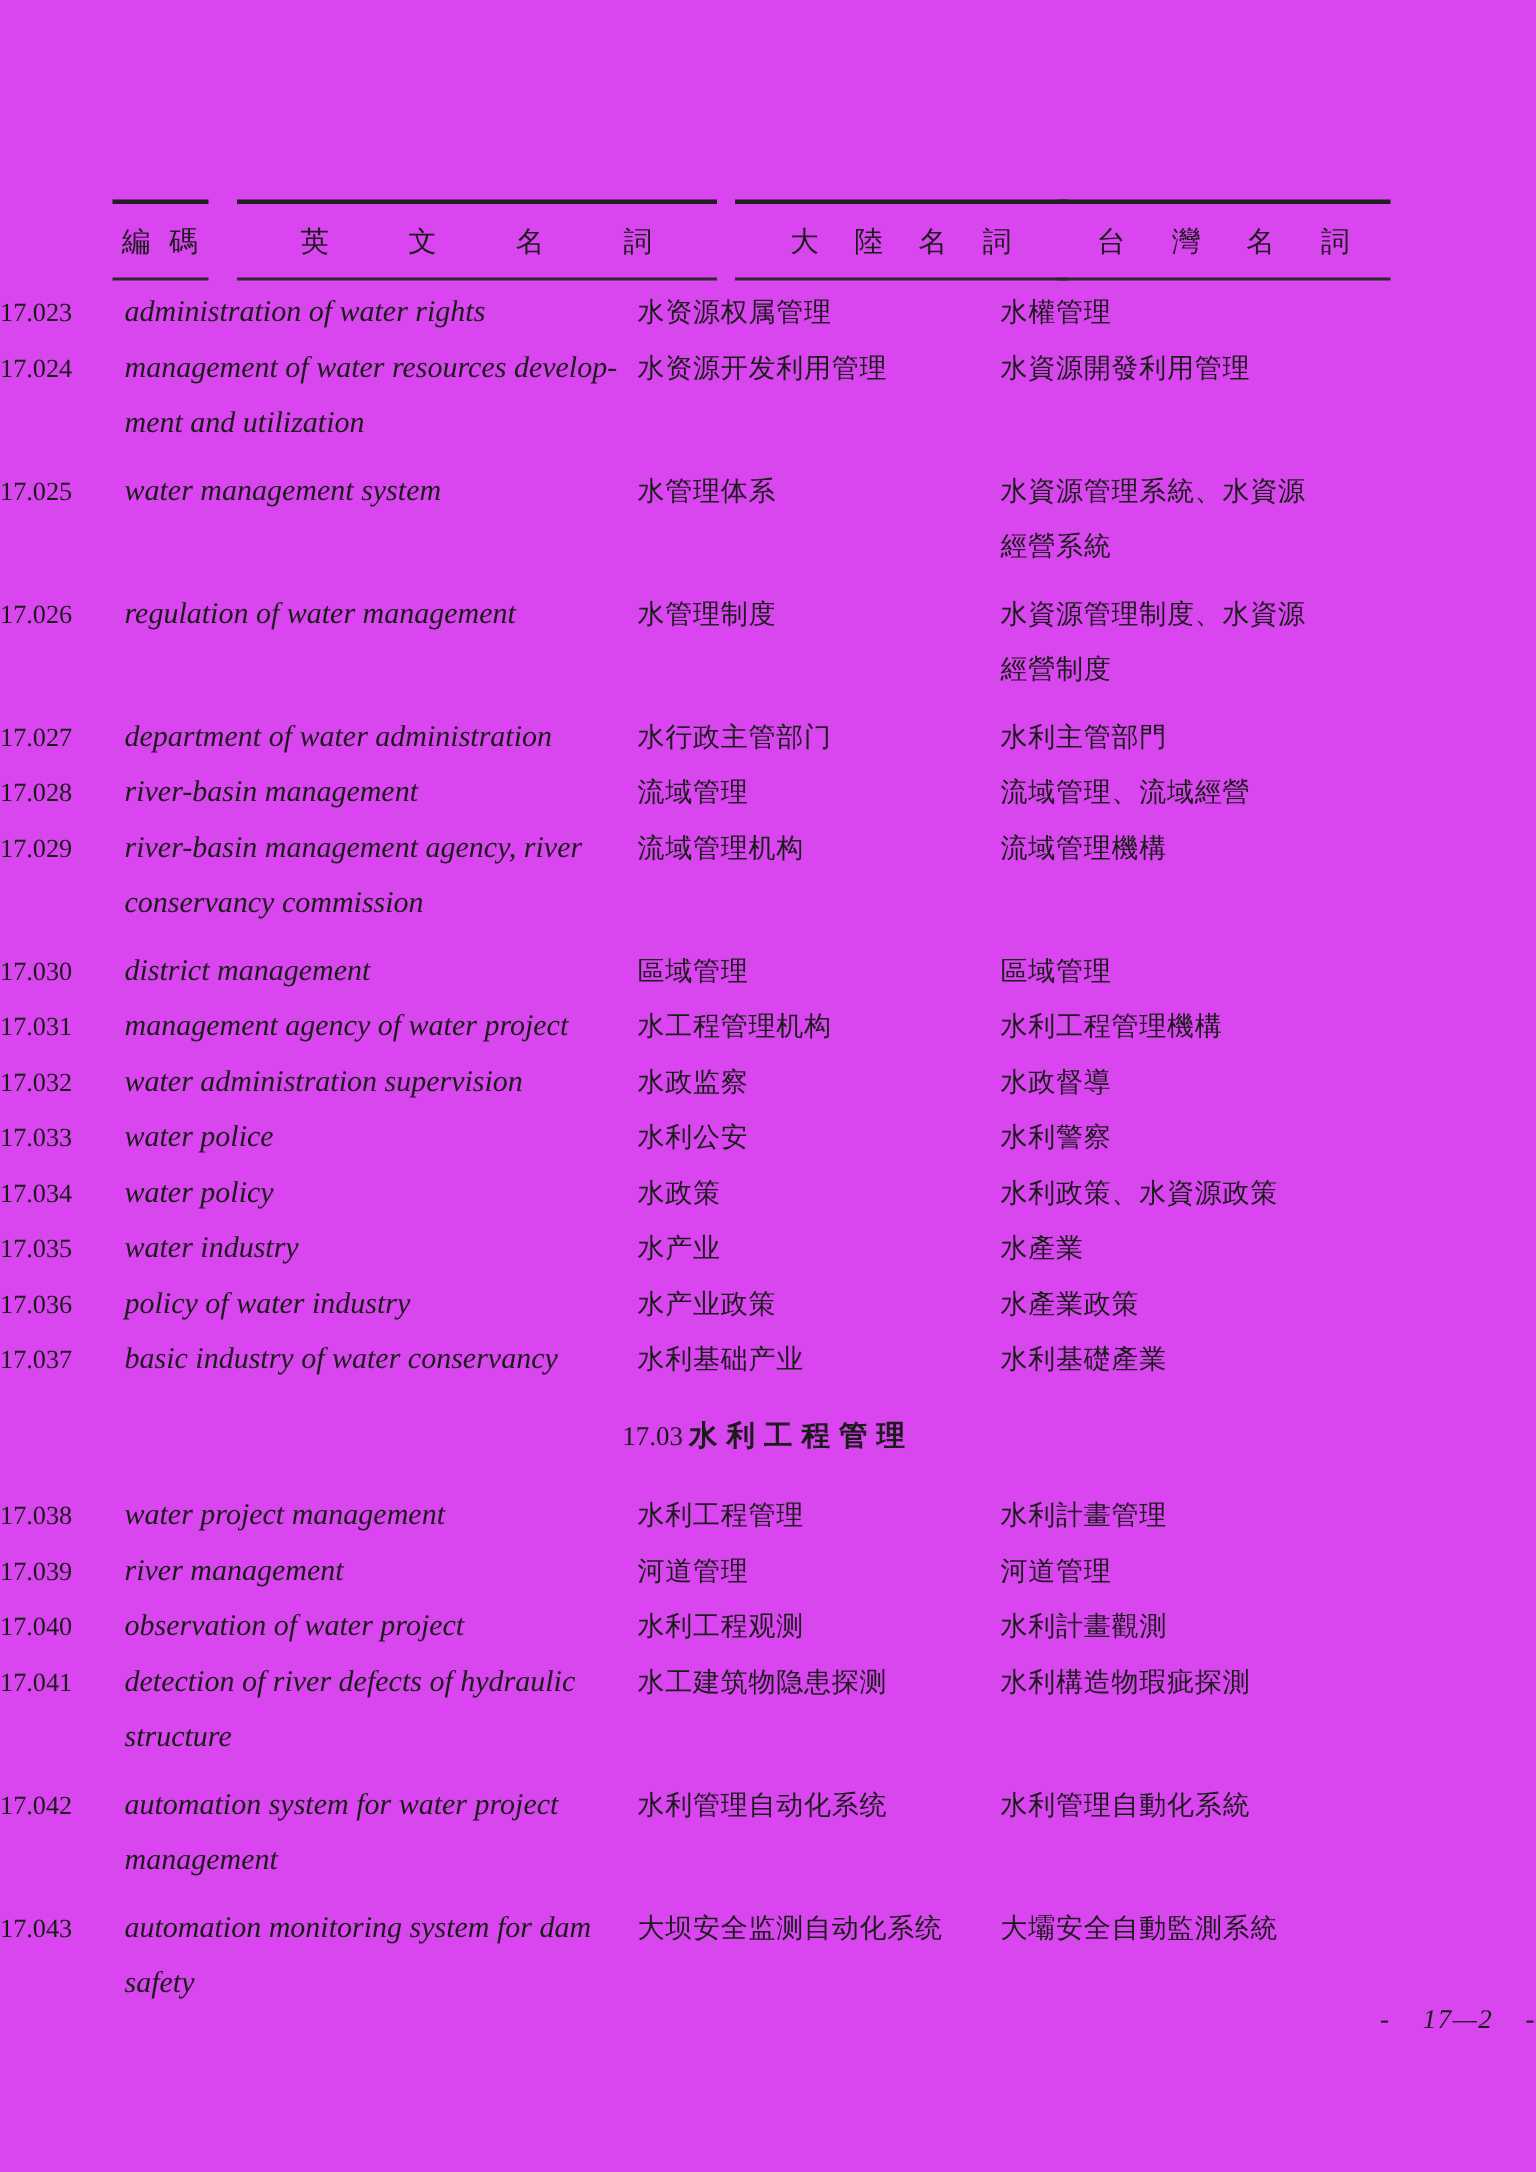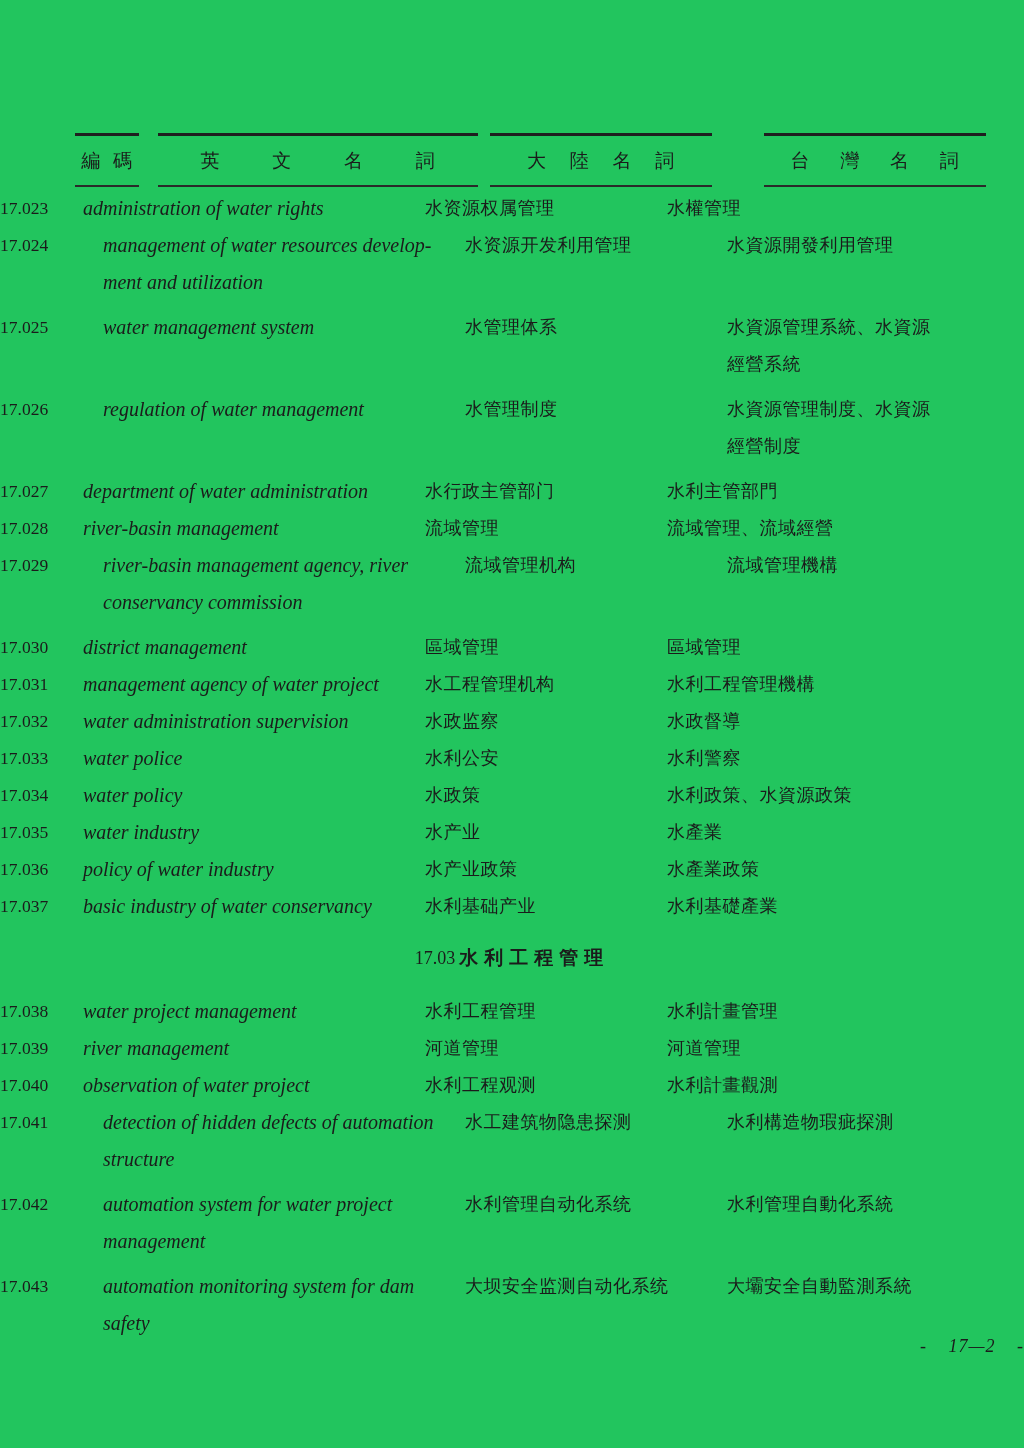--- a/index.html
+++ b/index.html
@@ -1,21 +1,21 @@
 <!DOCTYPE html>
 <html><head>
 <meta charset="utf-8">
 <style>
   html,body { margin:0; padding:0; background:#e8e8e6; }
   .page {
     position: relative;
     width: 1024px;
     height: 1448px;
     margin: 0 auto;
-    background: #22c55e;
+    background: #d946ef;
     color: #1b1b1b;
     font-family: "Liberation Serif", "DejaVu Serif", serif;
     overflow: hidden;
   }
 
   
   .thead-seg {
     position: absolute;
     top: 133px;
     height: 49px;
@@ -24,35 +24,35 @@
     display: flex;
     align-items: center;
     justify-content: center;
     font-size: 19px;
     letter-spacing: 1px;
     white-space: nowrap;
   }
   .seg-code    { left: 75px;  width: 64px;  word-spacing: 6px;  }
   .seg-english { left: 158px; width: 320px; word-spacing: 46px; }
   .seg-mainland{ left: 490px; width: 222px; word-spacing: 17px; }
-  .seg-taiwan  { left: 764px; width: 222px; word-spacing: 24px; }
+  .seg-taiwan  { left: 705px; width: 222px; word-spacing: 24px; }
 
   
   .rows {
     position: absolute;
     top: 190px;
     left: 0;
     right: 0;
   }
   .row {
     display: flex;
     align-items: flex-start;
     line-height: 37px;
   }
-  .row.multi { margin-bottom: 8px; gap: 20px; }
+  .row.multi { margin-bottom: 8px; }
   .cell-code {
     width: 83px;
     font-size: 17.5px;
     flex: 0 0 auto;
   }
   .cell-en {
     width: 332px;
     font-size: 20px;
     flex: 0 0 auto;
     padding-right: 10px;
@@ -319,21 +319,21 @@
         </div>
     <div class="cell-cn">水利工程观测</div>
     <div class="cell-tw">
           <div>水利計畫觀測</div>
         </div>
   </div>
 
   <div class="row multi">
     <div class="cell-code">17.041</div>
     <div class="cell-en">
-          <div>detection of hidden defects of automation</div>
+          <div>detection of river defects of hydraulic</div>
           <div>structure</div>
         </div>
     <div class="cell-cn">水工建筑物隐患探测</div>
     <div class="cell-tw">
           <div>水利構造物瑕疵探測</div>
         </div>
   </div>
 
   <div class="row multi">
     <div class="cell-code">17.042</div>

